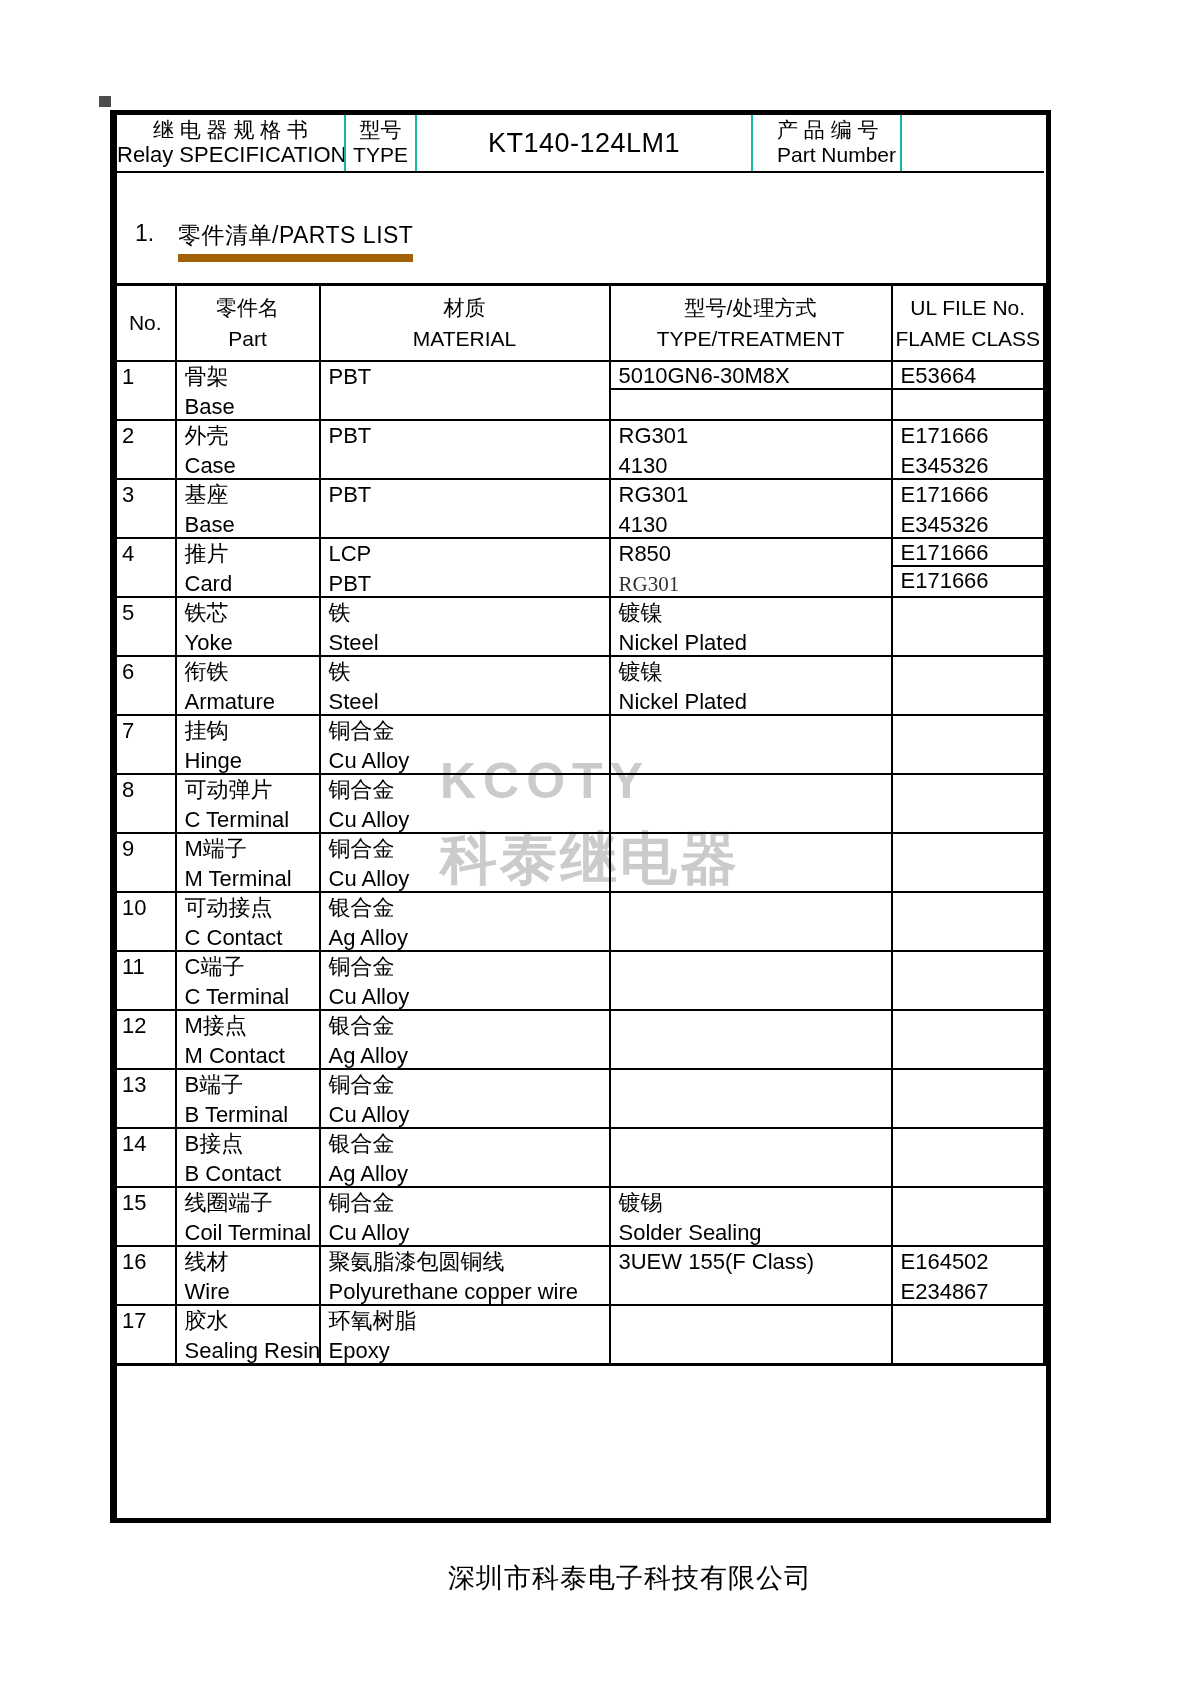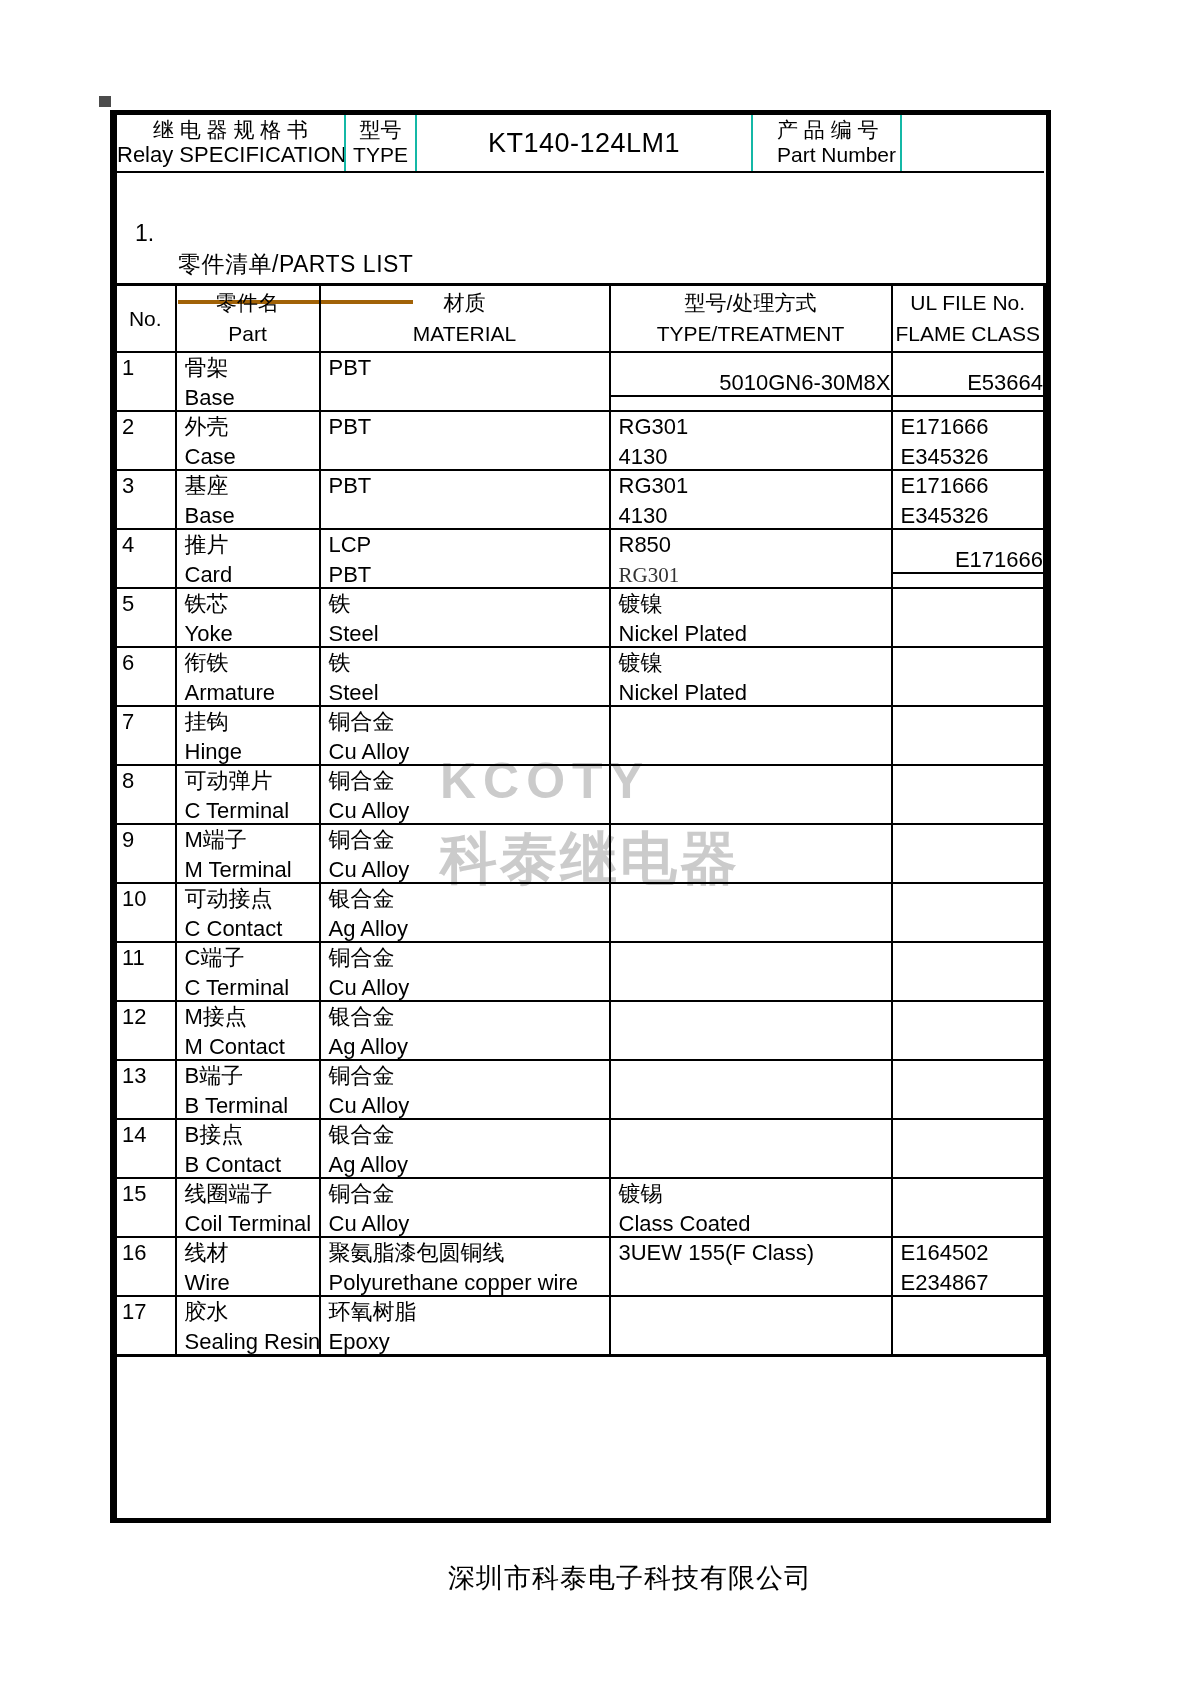--- a/index.html
+++ b/index.html
@@ -36,51 +36,51 @@
   .hb-c5{flex:1;}
   .hb-line{height:27px;line-height:29px;font-size:21px;white-space:nowrap;}
   .hb-line.en{line-height:26px;}
   .hb-c1 .hb-line.en{font-size:22px;}
   .hb-model{font-size:27px;letter-spacing:0.5px;}
   
   .section{
     position:absolute;left:135px;top:220px;display:flex;font-size:23px;
   }
   .section-number{width:43px;}
-  .section-title{border-bottom:4px solid #a16207;padding-bottom:20px;letter-spacing:0.5px;margin-top:29px;}
+  .section-title{border-bottom:8px solid #a16207;padding-bottom:3px;letter-spacing:0.5px;}
   
   .watermark{
     position:absolute;left:440px;top:746px;z-index:0;color:#cbcbcb;
     pointer-events:none;white-space:nowrap;
   }
   .wm1{font-size:50px;font-weight:bold;letter-spacing:7px;line-height:70px;}
   .wm2{font-size:57px;font-weight:bold;letter-spacing:3px;line-height:60px;margin-top:12px;}
   
   table.parts{
     position:absolute;left:113px;top:283px;width:930px;z-index:1;
     border-collapse:collapse;table-layout:fixed;background:transparent;
   }
   table.parts,
   table.parts th,
   table.parts td{border:2px solid #000;}
   table.parts{border-width:3px;}
-  table.parts tr.head{height:67px;}
+  table.parts tr.head{height:76px;}
   table.parts tr.datarow{height:57px;}
   th{font-weight:normal;text-align:center;vertical-align:middle;padding:0;}
   .hline{line-height:31px;font-size:21px;white-space:nowrap;}
   td{vertical-align:top;padding:0;font-size:22px;overflow:hidden;}
   td .line{height:24px;line-height:24px;padding:3px 0 0 8px;white-space:nowrap;}
   td .line.second{padding-top:6px;}
   td.no-cell .line{padding-left:6px;}
   .serif{font-family:"Liberation Serif","DejaVu Serif",serif;font-size:21px;color:#333;}
   
   .split{display:flex;flex-direction:column;height:53px;}
   .split .half{flex:1;}
   .split .half.first{border-bottom:2px solid #000;}
-  .split .line{padding-top:18px;text-align:right;}
+  .split .line{padding-top:2px;}
   
   .footer{
     position:absolute;left:0;top:1560px;width:1260px;text-align:center;
     font-size:27px;letter-spacing:1px;white-space:nowrap;
   }
 </style>
 </head>
 <body>
 
 <div class="page">
@@ -413,21 +413,21 @@
           <td>
             <div class="line">线圈端子</div>
             <div class="line second">Coil Terminal</div>
           </td>
           <td>
             <div class="line">铜合金</div>
             <div class="line second">Cu Alloy</div>
           </td>
           <td>
             <div class="line">镀锡</div>
-            <div class="line second">Class Coated</div>
+            <div class="line second">Solder Sealing</div>
           </td>
           <td></td>
         </tr>
         <tr class="datarow">
           <td class="no-cell">
             <div class="line">16</div>
           </td>
           <td>
             <div class="line">线材</div>
             <div class="line second">Wire</div>

